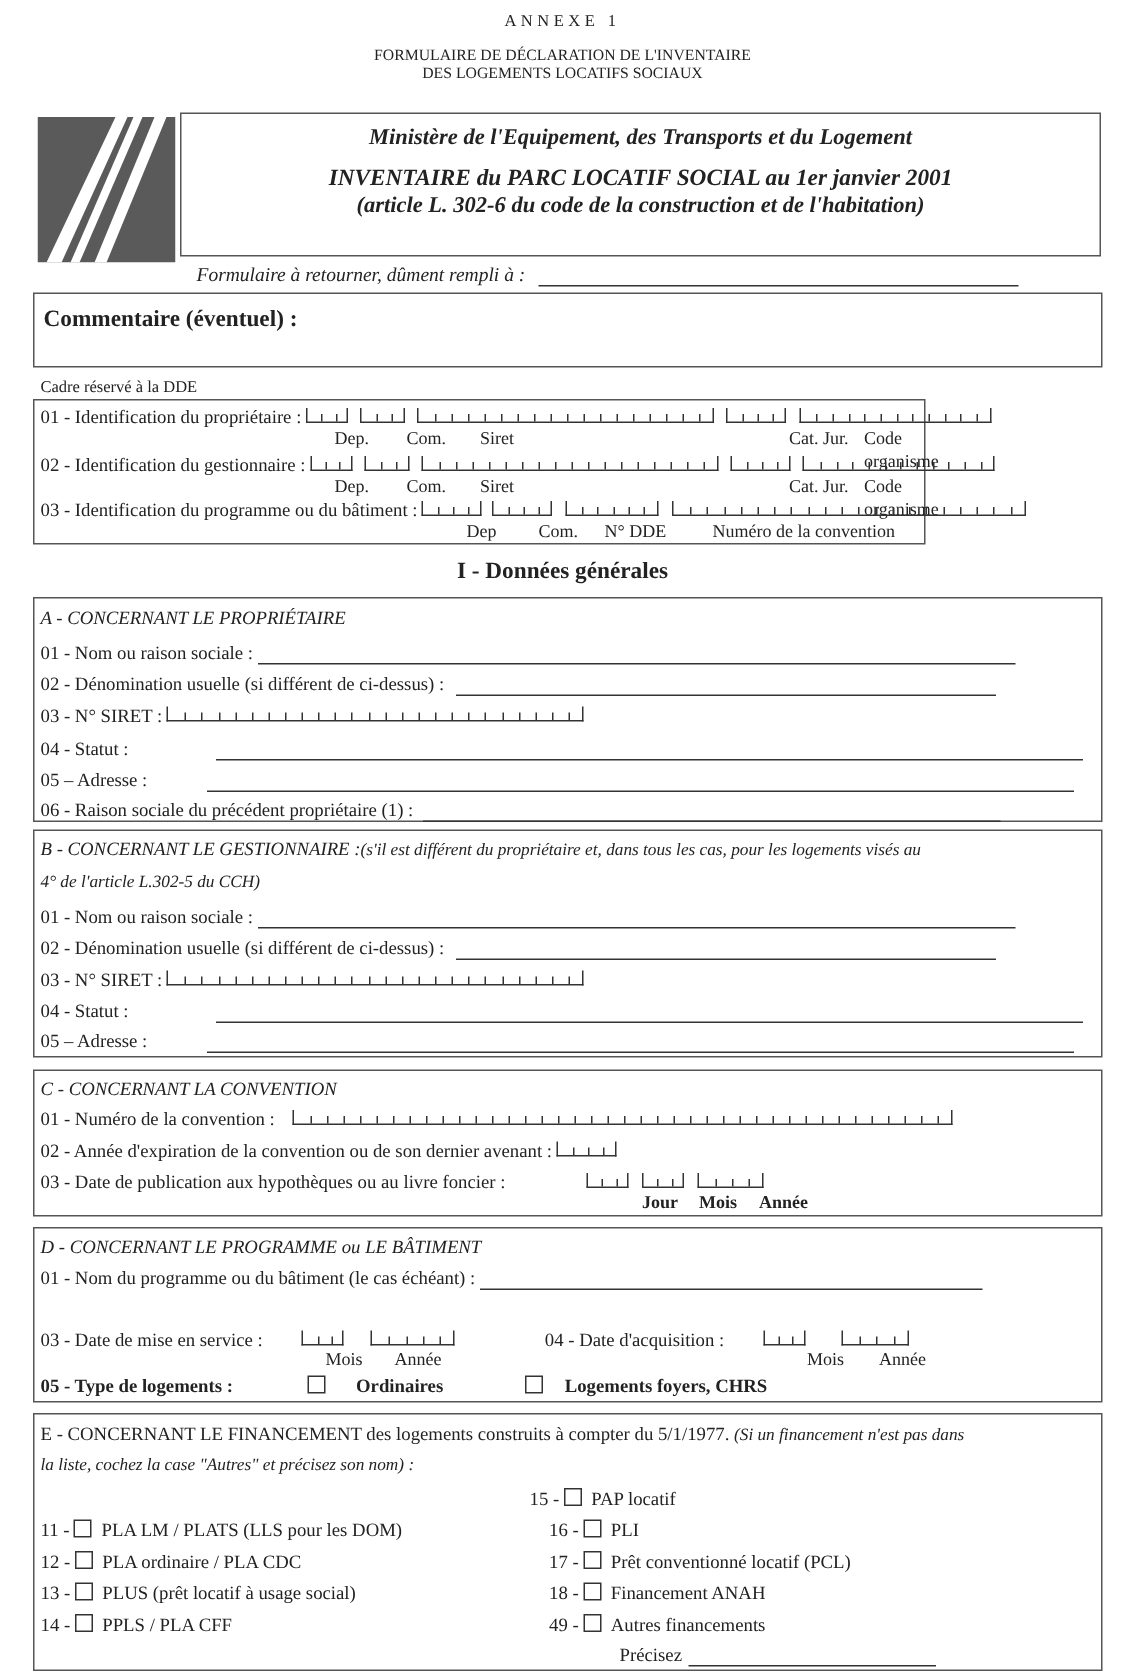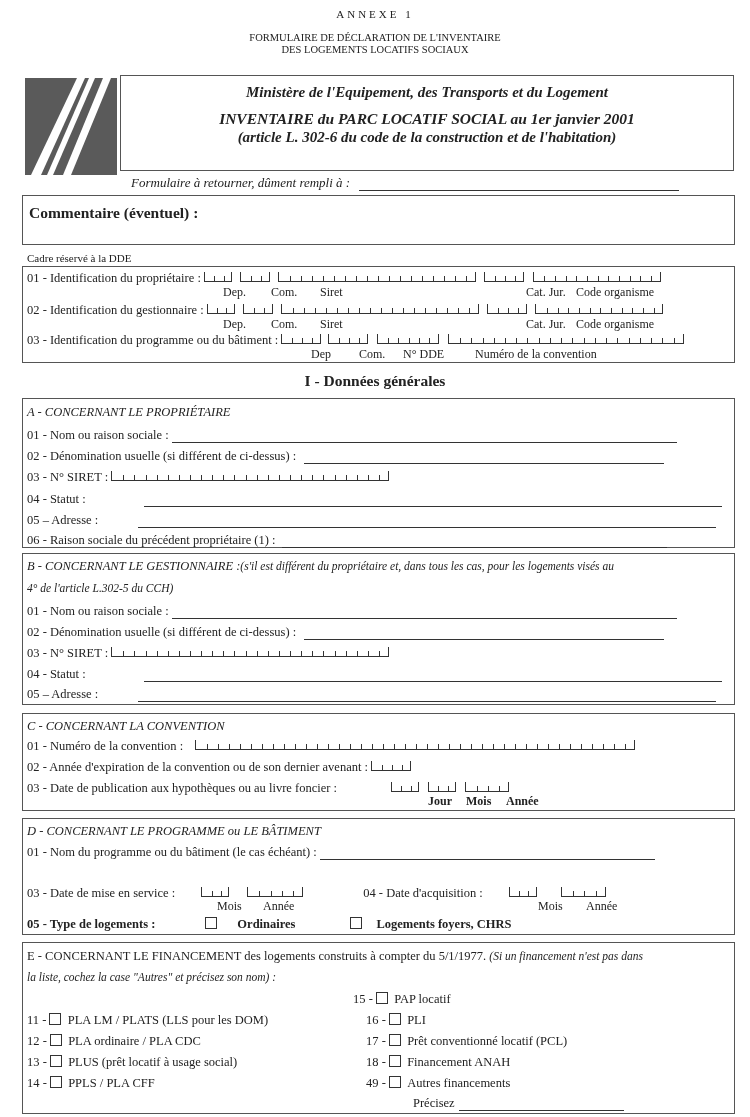--- a/index.html
+++ b/index.html
@@ -12,21 +12,21 @@
   .logo { left: 25px; top: 78px; width: 92px; height: 97px; }
   .header-box { left: 120px; top: 75px; width: 614px; height: 96px; border: 1.5px solid #555; font-style: italic; }
   .hb-line1 { position:absolute; left:0; width:100%; top:8px; text-align:center; font-weight:bold; font-size:15px; }
   .hb-line2 { position:absolute; left:0; width:100%; top:34px; text-align:center; font-weight:bold; font-size:15.5px; }
   .hb-line3 { position:absolute; left:0; width:100%; top:53px; text-align:center; font-weight:bold; font-size:15px; }
   .hb-line4 { position:absolute; left:10px; top:76px; font-size:13px;margin-top:23px; }
   .uline { display:inline-block; border-bottom: 1px solid #333; vertical-align: bottom; }
   .comment-box { left: 22px; top: 195px; width: 713px; height: 50px; border: 1.5px solid #555; }
   .comment-label { position:absolute; left:6px; top:8px; font-weight:bold; font-size:15.5px; }
   .dde-label { left: 27px; top: 252px; font-size: 11px; }
-  .dde-box { left: 22px; top: 266px; width: 713px; height: 97px; border: 1.5px solid #555; }
+  .dde-box { left: 22px; top: 266px; width: 595px; height: 97px; border: 1.5px solid #555; }
   .row { position: absolute; white-space: nowrap; }
   .cbox { display:inline-block; height: 10px; border-left: 1px solid #333; border-right: 1px solid #333; border-bottom: 1px solid #333; vertical-align: baseline; position: relative; }
   .cbox span { position:absolute; bottom:0; width:1px; height:5px; background:#333; }
   .sub { position:absolute; font-size: 12px; }
   .section-title { top: 372px; font-weight: bold; font-size: 15.5px; }
   .sbox { position:absolute; left: 22px; width: 713px; border: 1.5px solid #555; }
   .it { font-style: italic; }
   .chk { display:inline-block; width: 12px; height: 12px; border: 1px solid #333; vertical-align: -1px; }
 </style>
 </head>

